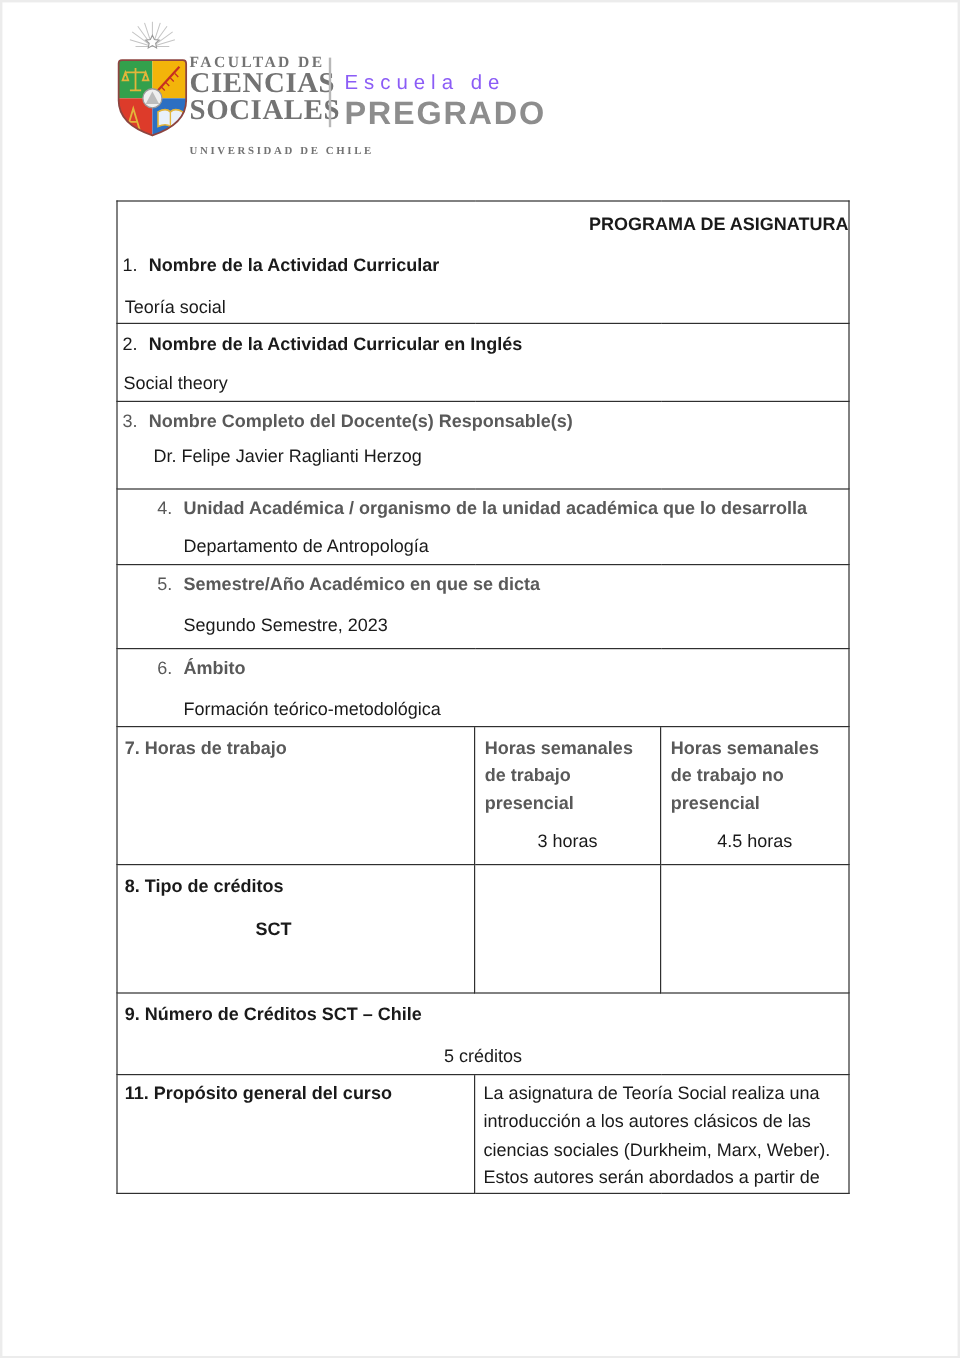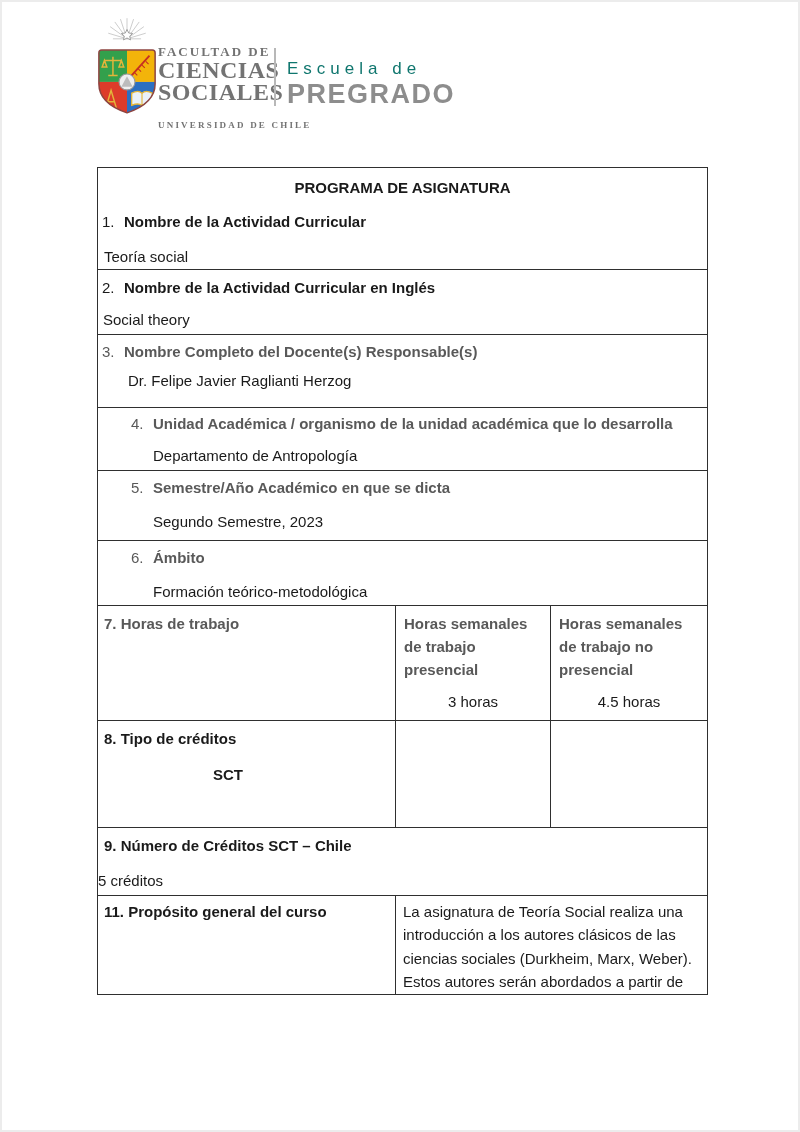--- a/index.html
+++ b/index.html
@@ -9,28 +9,28 @@
 
   
   .logo-shield{position:absolute;left:95px;top:12px;}
   .faculty{position:absolute;left:156px;top:42px;font-family:"Liberation Serif",serif;color:#737373;}
   .faculty .f1{font-size:13px;font-weight:700;letter-spacing:2px;line-height:15px;}
   .faculty .f2{font-size:24px;font-weight:700;line-height:22px;letter-spacing:.5px;}
   .faculty .f3{font-size:24px;font-weight:700;line-height:22px;letter-spacing:.5px;}
   .faculty .f4{font-size:9px;font-weight:700;letter-spacing:2.2px;margin-top:17px;}
   .logo-divider{position:absolute;left:272px;top:46px;width:2px;height:58px;background:#b8b8b8;}
   .school{position:absolute;left:285px;top:57px;}
-  .school .s1{font-size:17px;color:#0f766e;letter-spacing:5px;line-height:20px;}
+  .school .s1{font-size:17px;color:#8b5cf6;letter-spacing:5px;line-height:20px;}
   .school .s2{font-size:27px;font-weight:700;color:#8d8d8d;letter-spacing:1.5px;line-height:28px;margin-top:1px;}
 
   
   table.syllabus{position:absolute;left:95px;top:165px;width:610px;
         border-collapse:collapse;table-layout:fixed;font-size:15px;}
   table.syllabus td{border:1.5px solid #2f2f2f;padding:0;vertical-align:top;overflow:hidden;}
-  .t-title{text-align:center;font-weight:700;padding-top:8px;line-height:23px;}
+  .t-title{text-align:right;font-weight:700;padding-top:8px;line-height:23px;}
   .line{display:flex;line-height:23px;}
   .n{flex:0 0 22px;}
   .b{font-weight:700;}
   .g{color:#595959;}
   .v{line-height:23px;}
   .ind0{padding-left:4px;}
   .ind1{padding-left:33px;}
   .para{line-height:23.4px;}
 </style>
 </head>
@@ -191,21 +191,21 @@
         <div class="b v" style="margin-top:6px;padding-left:6px">8. Tipo de créditos</div>
         <div class="b v" style="margin-top:13px;padding-left:115px">SCT</div>
       </td>
       <td></td>
       <td></td>
     </tr>
 
     <tr style="height:68px">
       <td colspan="3">
         <div class="b v" style="margin-top:6px;padding-left:6px">9. Número de Créditos SCT – Chile</div>
-        <div class="v" style="margin-top:12px;text-align:left">5 créditos</div>
+        <div class="v" style="margin-top:12px;text-align:center">5 créditos</div>
       </td>
     </tr>
 
 
     <tr style="height:93px">
       <td>
         <div class="b v" style="margin-top:4px;padding-left:6px">11. Propósito general del curso</div>
       </td>
       <td colspan="2">
         <div class="para" style="margin-top:4px;padding:0 8px 0 7px">La asignatura de Teoría Social realiza una introducción a los autores clásicos de las ciencias sociales (Durkheim, Marx, Weber). Estos autores serán abordados a partir de</div>

